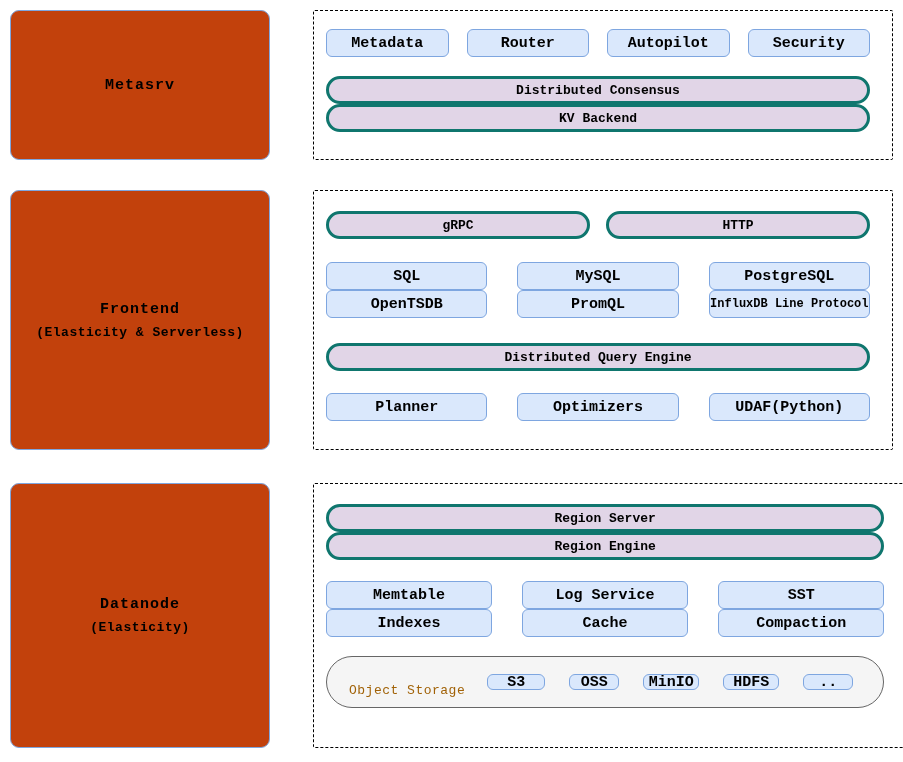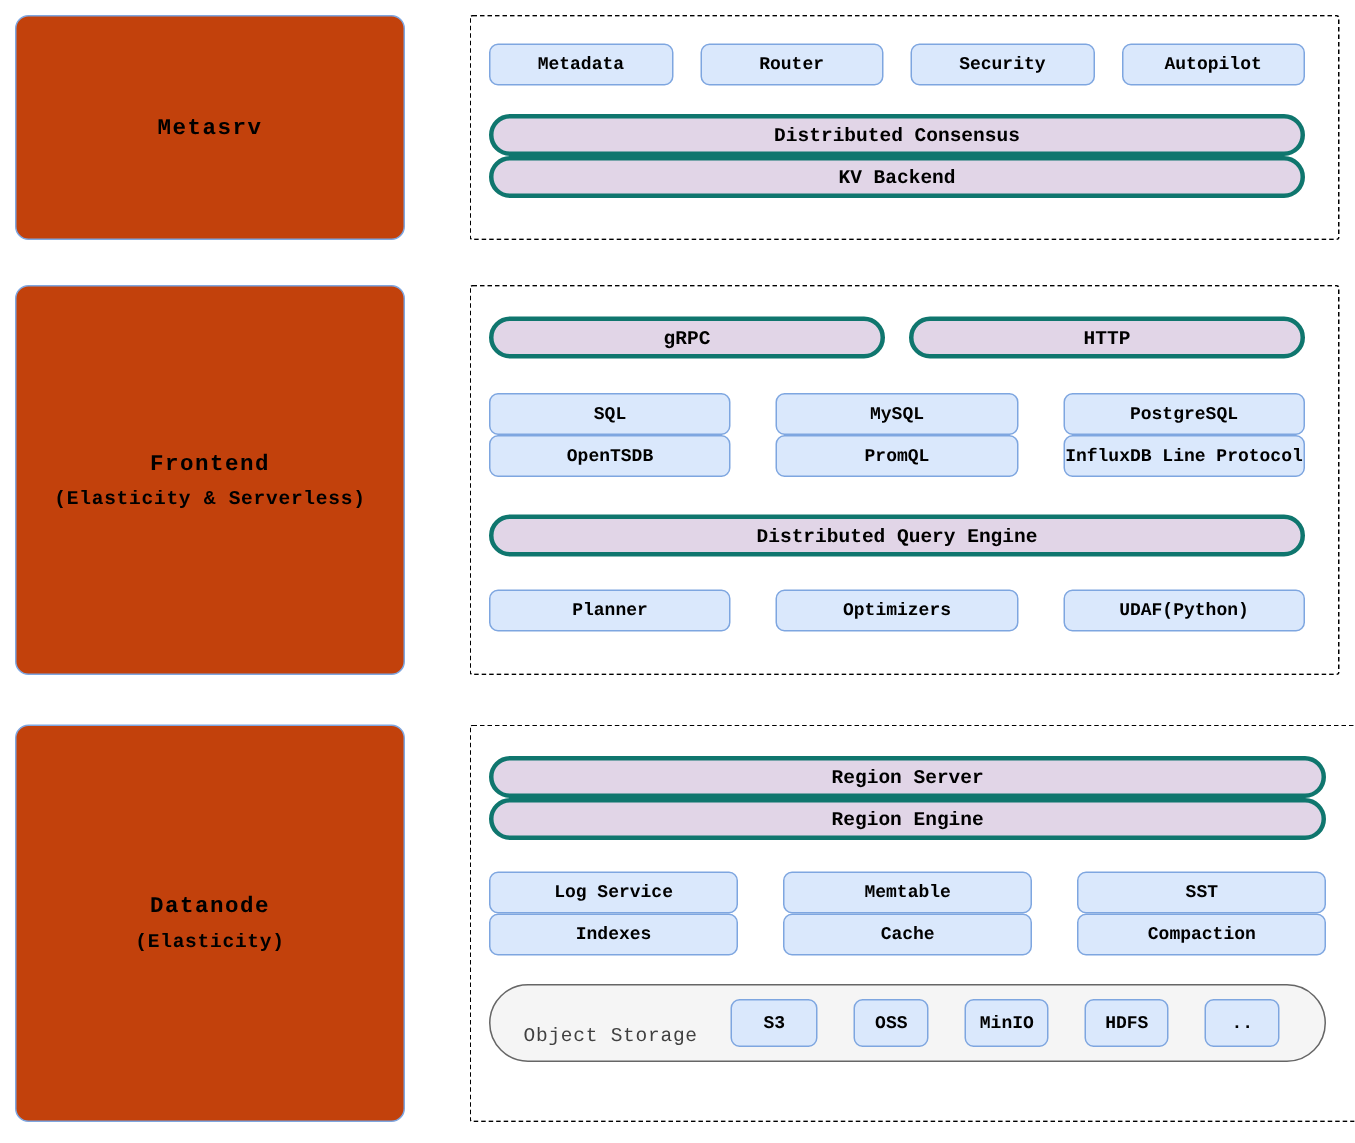--- a/index.html
+++ b/index.html
@@ -47,21 +47,21 @@
   .row-cols3 { gap: 30px; }
   .row-cols2 { gap: 16px; }
   .row .node, .row .pill { flex: 1 1 0; }
 
   .node {
     height: 28px; box-sizing: border-box;
     background: #dae8fc;
     border: 1px solid #7ea6e0;
     border-radius: 6px;
     display: flex; align-items: center; justify-content: center;
-    font-size: 12px; font-weight: bold;
+    font-size: 15px; font-weight: bold;
     white-space: nowrap;
   }
   .node-small-text { font-size: 12px; }
 
   .pill {
     height: 28px; box-sizing: border-box;
     background: #e1d5e7;
     border: 3px solid #0f766e;
     border-radius: 14px;
     display: flex; align-items: center; justify-content: center;
@@ -79,44 +79,44 @@
   .storage {
     margin-top: 19px;
     height: 52px; box-sizing: border-box;
     background: #f5f5f5;
     border: 1px solid #666666;
     border-radius: 26px;
     display: flex; align-items: center;
     padding: 0 30px 0 22px;
   }
   .storage-label {
-    font-size: 13px; color: #404040;
+    font-size: 13px; color: #a16207;
     margin-right: 22px; white-space: nowrap;
     letter-spacing: 0.5px;
     margin-top: 16px;
   }
   .storage-nodes { display: flex; gap: 24px; flex: 1; }
-  .storage-nodes .node { height: 32px; flex: 0 0 auto; }
+  .storage-nodes .node { height: 16px; flex: 0 0 auto; }
   .w58 { width: 58px; } .w50 { width: 50px; } .w56 { width: 56px; }
 </style>
 </head>
 <body>
 
 <div class="canvas">
 
   <div class="tier tier-metasrv">
     <div class="tier-label">
       <div class="tier-title">Metasrv</div>
     </div>
     <div class="tier-panel panel-metasrv">
       <div class="row row-cols4">
         <div class="node">Metadata</div>
         <div class="node">Router</div>
+        <div class="node">Autopilot</div>
         <div class="node">Security</div>
-        <div class="node">Autopilot</div>
       </div>
       <div class="pill mt19">Distributed Consensus</div>
       <div class="pill mt12">KV Backend</div>
     </div>
   </div>
 
   <div class="tier tier-frontend">
     <div class="tier-label">
       <div class="tier-title">Frontend</div>
       <div class="tier-subtitle">(Elasticity &amp; Serverless)</div>
@@ -147,22 +147,22 @@
 
   <div class="tier tier-datanode">
     <div class="tier-label">
       <div class="tier-title">Datanode</div>
       <div class="tier-subtitle">(Elasticity)</div>
     </div>
     <div class="tier-panel panel-datanode">
       <div class="pill">Region Server</div>
       <div class="pill mt12">Region Engine</div>
       <div class="row row-cols3 mt21">
+        <div class="node">Memtable</div>
         <div class="node">Log Service</div>
-        <div class="node">Memtable</div>
         <div class="node">SST</div>
       </div>
       <div class="row row-cols3 mt12">
         <div class="node">Indexes</div>
         <div class="node">Cache</div>
         <div class="node">Compaction</div>
       </div>
       <div class="storage">
         <span class="storage-label">Object Storage</span>
         <span class="storage-nodes">

